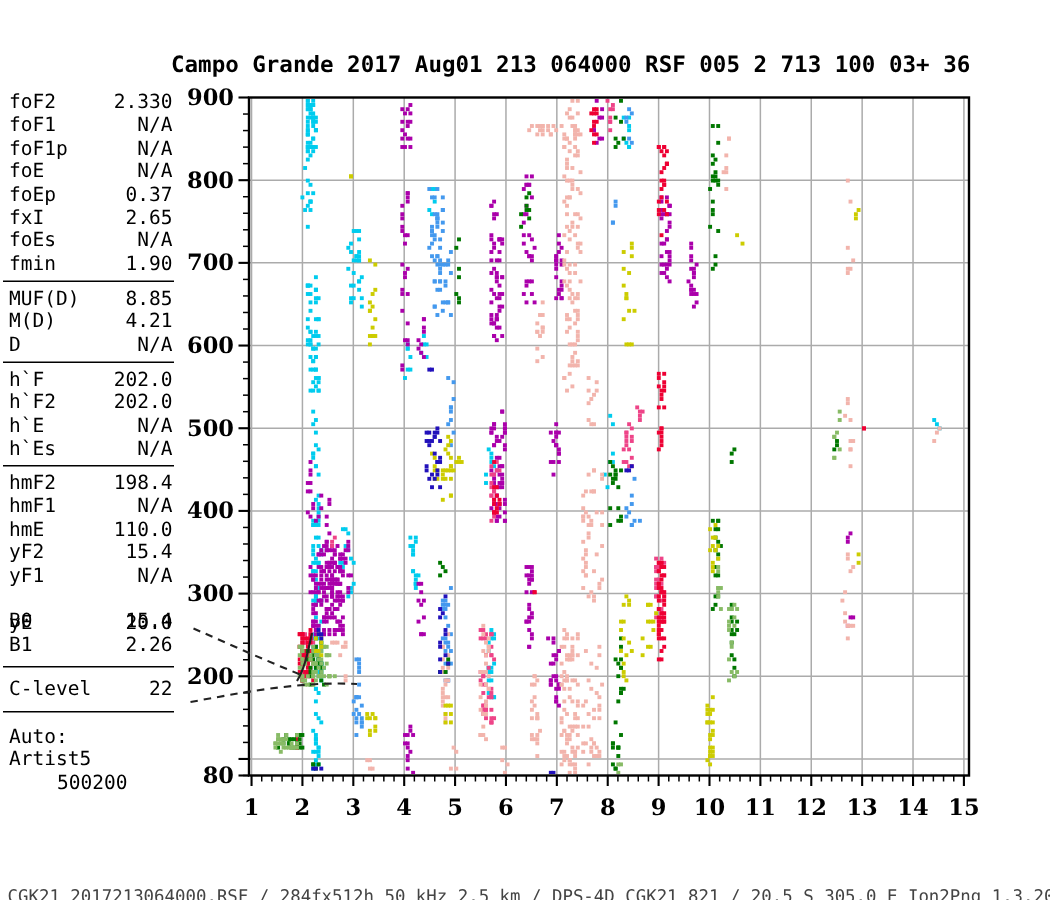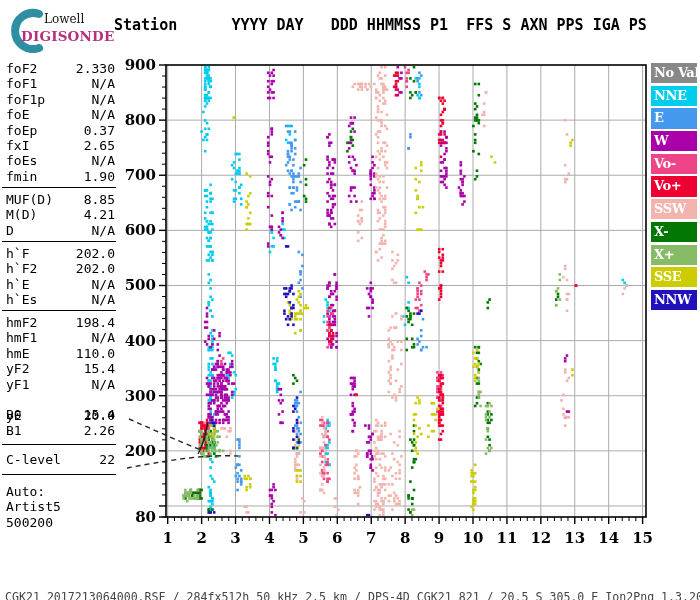--- a/index.html
+++ b/index.html
@@ -39,29 +39,22 @@
         font:11.6px "DejaVu Sans Mono",monospace}
   #drow{top:564px}
   #mufrow{top:577px}
   #fileline{top:590px;color:#444}
 </style>
 </head>
 <body>
 
 <div class="page">
 
-  <div class="logo">
-    <svg width="40" height="48" viewBox="0 0 40 48">
-      <path id="cres" d="M31,9 A18,18 0 1 0 31,43" fill="none" stroke-width="8" stroke-linecap="round" stroke="#2E8FA3"></path>
-    </svg>
-    <div class="logo-lowell">Lowell</div>
-    <div class="logo-digisonde" id="digisondeText" style="color: rgb(181, 48, 126);">DIGISONDE</div>
-  </div>
 
-  <pre class="hdr hdr1">Station      YYYY DAY   DDD HHMMSS P1  FFS S AXN PPS IGA PS</pre>
+  <pre class="hdr hdr2">Campo Grande 2017 Aug01 213 064000 RSF 005 2 713 100 03+ 36</pre>
 
   <div id="params">
       <div class="prow" style="top: 61px;">
         <span class="plab">foF2</span>
         <span class="pval">2.330</span>
       </div>
       <div class="prow" style="top: 76.4px;">
         <span class="plab">foF1</span>
         <span class="pval">N/A</span>
       </div>
@@ -154,21 +147,21 @@
         <span class="pval">22</span>
       </div>
       <div class="prow" style="top: 484px;">
         <span class="plab">Auto:</span>
         <span class="pval"></span>
       </div>
       <div class="prow" style="top: 499.4px;">
         <span class="plab">Artist5</span>
         <span class="pval"></span>
       </div>
-      <div class="prow" style="top: 514.8px;">
+      <div class="prow" style="top: 514.8px; margin-left: 32px;">
         <span class="plab">500200</span>
         <span class="pval"></span>
       </div>
       <div class="pdiv" style="top: 187px;"></div>
       <div class="pdiv" style="top: 241px;"></div>
       <div class="pdiv" style="top: 310px;"></div>
       <div class="pdiv" style="top: 444px;"></div>
       <div class="pdiv" style="top: 474px;"></div>
     </div>
 
@@ -2987,29 +2980,16 @@
           <rect x="367.7" y="513.9" width="2.6" height="2.6"></rect>
         </g>
       </g>
       <g>
         <path d="M129,419 C152,429 176,440 201,450" fill="none" stroke="#222" stroke-width="1.4" stroke-dasharray="5,4"></path>
         <path d="M127,468 C160,462 200,454 238,456" fill="none" stroke="#222" stroke-width="1.4" stroke-dasharray="5,4"></path>
         <path d="M198,454 C203,446 205,436 208,422" fill="none" stroke="#222" stroke-width="1.4"></path>
       </g>
     </svg>
 
-  <div id="legend">
-      <div class="lgi" style="background: rgb(136, 136, 136);">No Val</div>
-      <div class="lgi" style="background: rgb(0, 204, 238);">NNE</div>
-      <div class="lgi" style="background: rgb(68, 153, 238);">E</div>
-      <div class="lgi" style="background: rgb(170, 0, 170);">W</div>
-      <div class="lgi" style="background: rgb(238, 68, 136);">Vo-</div>
-      <div class="lgi" style="background: rgb(238, 0, 51);">Vo+</div>
-      <div class="lgi" style="background: rgb(242, 180, 172);">SSW</div>
-      <div class="lgi" style="background: rgb(0, 119, 0);">X-</div>
-      <div class="lgi" style="background: rgb(136, 187, 102);">X+</div>
-      <div class="lgi" style="background: rgb(204, 204, 0);">SSE</div>
-      <div class="lgi" style="background: rgb(34, 17, 187);">NNW</div>
-    </div>
 
   <pre class="foot" id="fileline">CGK21_2017213064000.RSF / 284fx512h 50 kHz 2.5 km / DPS-4D CGK21 821 / 20.5 S 305.0 E Ion2Png 1.3.20</pre>
 
 </div>
 
 </body></html>

